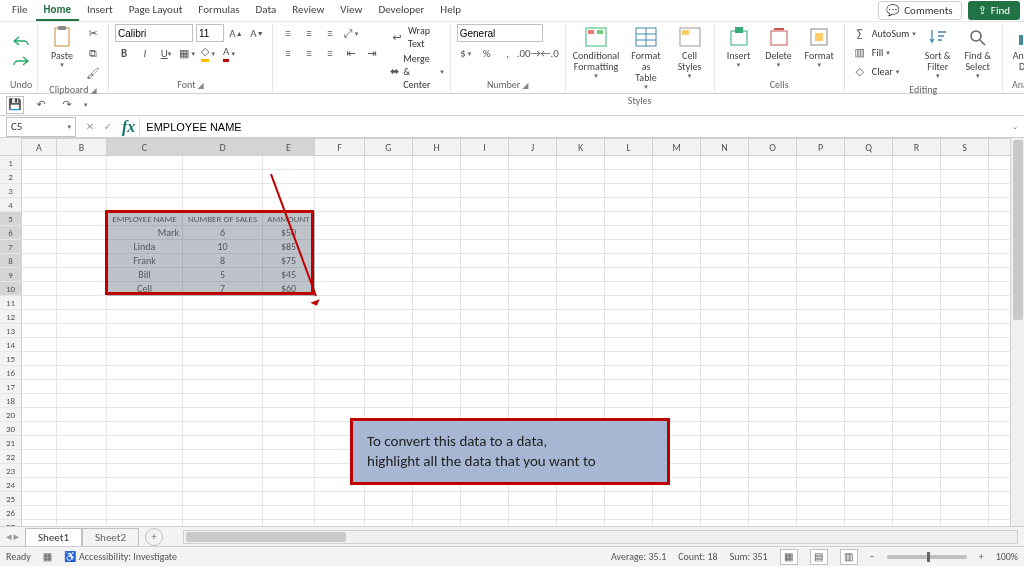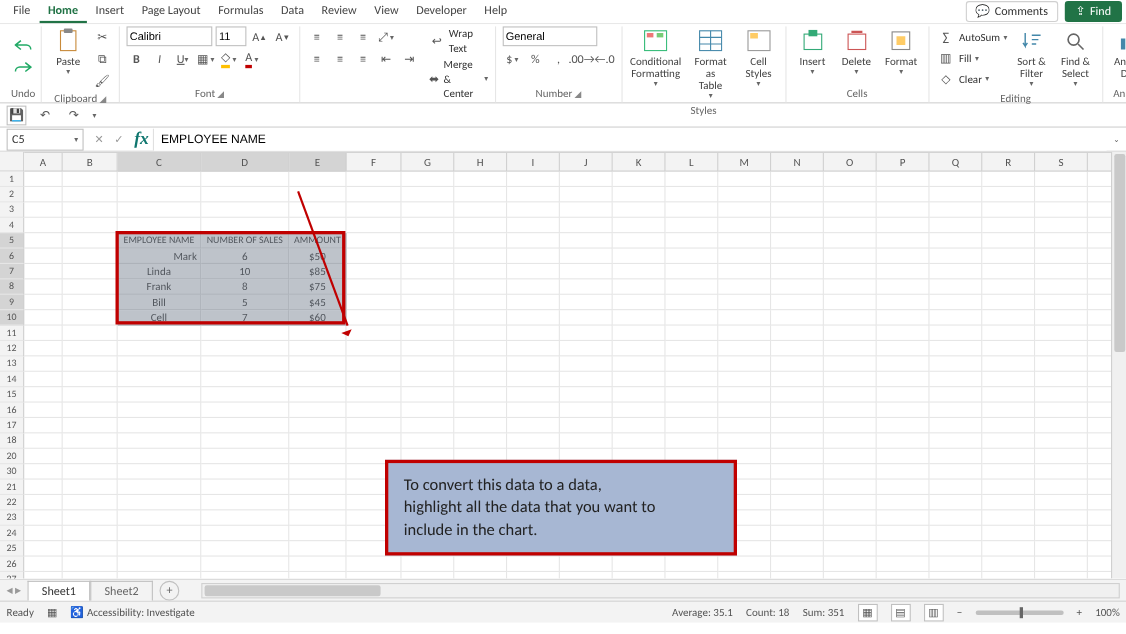--- a/index.html
+++ b/index.html
@@ -1039,21 +1039,20 @@
 
   <div class="sel-fill" id="selfill" style="left: 107px; top: 74px; width: 208px; height: 84px;"></div>
 
   <div class="sel-border" id="selborder" style="left: 105px; top: 72px; width: 209px; height: 85px;"></div>
 
   <div class="leader" id="leader" style="left: 315px; top: 158px; height: 130.035px; transform: rotate(159.753deg);"></div>
 
   <div class="callout" id="callout" style="left: 350px; top: 280px; width: 320px;">
     <div>To convert this data to a data,</div>
     <div>highlight all the data that you want to</div>
-    <div>include in the chart.</div>
   </div>
 
   <div class="vscroll">
       <div class="thumb"></div>
     </div>
 <div style="position: absolute; left: 310px; top: 153px; width: 0px; height: 0px; border-width: 5px; border-style: solid; border-color: transparent transparent rgb(192, 0, 0); border-image: initial; transform: rotate(159.753deg); transform-origin: center bottom;"></div>
   </div>
 
 <div class="tabstrip">
   <div class="tab-nav">

